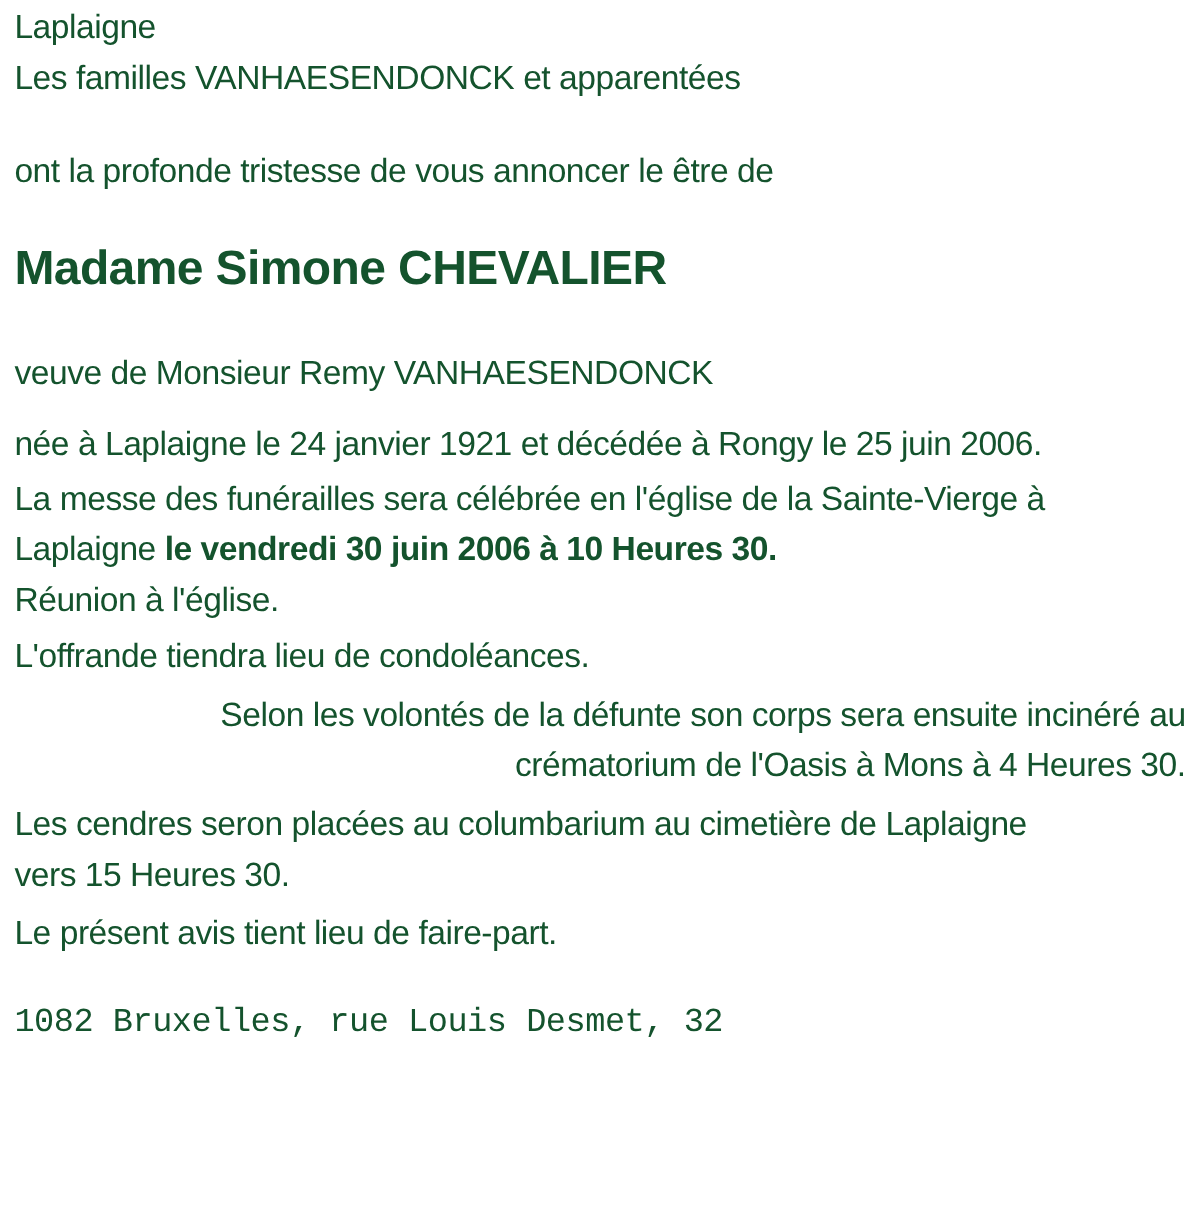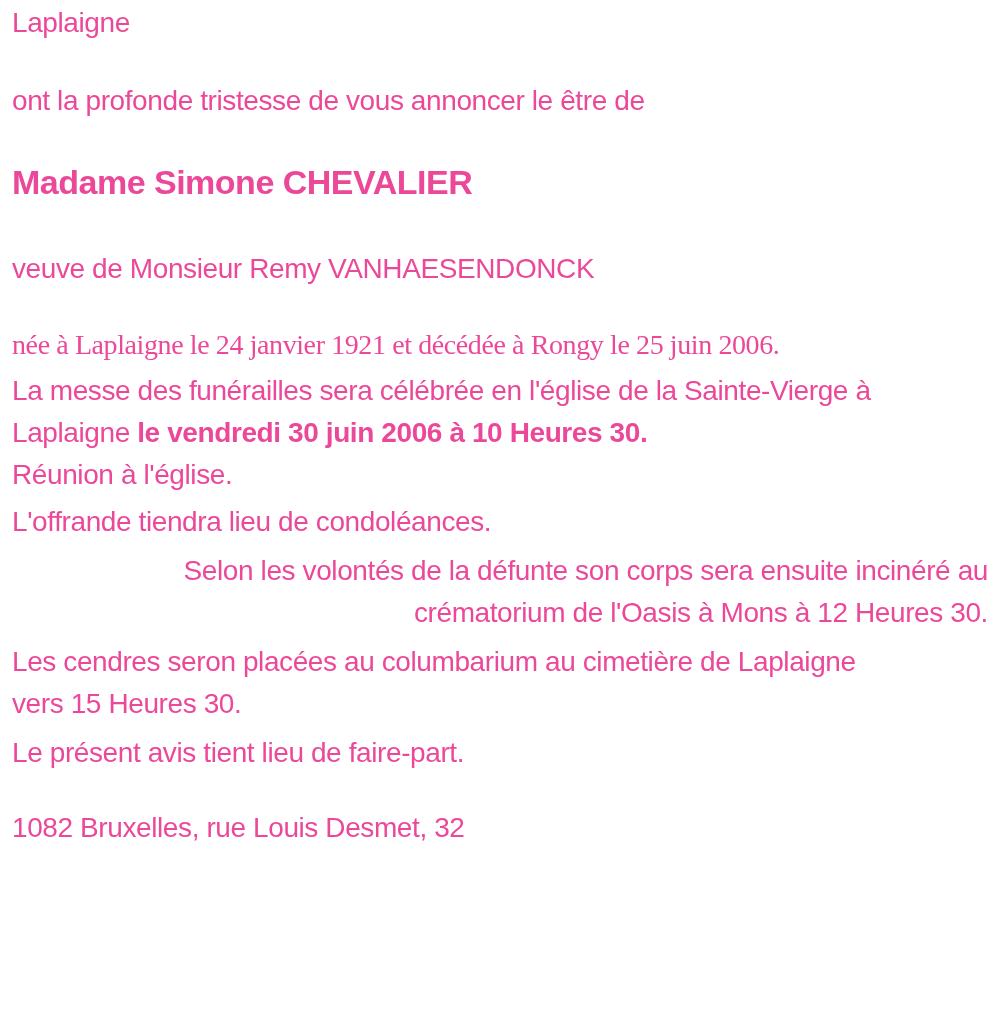--- a/index.html
+++ b/index.html
@@ -13,53 +13,54 @@
     overflow: hidden;
   }
   .doc {
     box-sizing: border-box;
     width: 1000px;
     height: 1014px;
     padding: 2px 12px 0 12px;
     font-family: "Liberation Sans", "DejaVu Sans", sans-serif;
     font-size: 28px;
     line-height: 42px;
-    color: #ec4899;
+    color: #14532d;
     letter-spacing: -0.4px;
   }
   .line {
     white-space: nowrap;
   }
   .doc-title {
-    font-size: 34px;
+    font-size: 40px;
     line-height: 52px;
     font-weight: 700;
     letter-spacing: -0.5px;
     margin-top: 34px;
   }
   .mt-announce   { margin-top: 36px; }
   .mt-widow      { margin-top: 40px; }
-  .mt-birth      { margin-top: 34px; font-family: Liberation Serif, serif; }
+  .mt-birth      { margin-top: 17px; }
   .mt-mass       { margin-top: 4px; }
   .mt-reunion    { margin-top: 0; }
   .mt-offering   { margin-top: 5px; }
   .mt-cremation  { margin-top: 7px; text-align: right; }
   .mt-columb     { margin-top: 7px; }
   .mt-visit      { margin-top: 3px; }
   .mt-notice     { margin-top: 7px; }
-  .mt-address    { margin-top: 33px; }
+  .mt-address    { margin-top: 33px; font-family: Liberation Mono, monospace; }
   .bold { font-weight: 700; }
 </style>
 </head>
 <body>
 
 <div class="doc">
 
   <div>
     <div class="line">Laplaigne</div>
+    <div class="line">Les familles VANHAESENDONCK et apparentées</div>
   </div>
 
   <div class="line mt-announce">ont la profonde tristesse de vous annoncer le être de</div>
 
   <div class="line doc-title">Madame Simone CHEVALIER</div>
 
   <div class="line mt-widow">veuve de Monsieur Remy VANHAESENDONCK</div>
 
   <div class="line mt-birth">née à Laplaigne le 24 janvier 1921 et décédée à Rongy le 25 juin 2006.</div>
 
@@ -67,21 +68,21 @@
     <div class="line">La messe des funérailles sera célébrée en l'église de la Sainte-Vierge à</div>
     <div class="line"><span>Laplaigne </span><span class="bold">le vendredi 30 juin 2006 à 10 Heures 30.</span></div>
   </div>
 
   <div class="line mt-reunion">Réunion à l'église.</div>
 
   <div class="line mt-offering">L'offrande tiendra lieu de condoléances.</div>
 
   <div class="mt-cremation">
     <div class="line">Selon les volontés de la défunte son corps sera ensuite incinéré au</div>
-    <div class="line">crématorium de l'Oasis à Mons à 12 Heures 30.</div>
+    <div class="line">crématorium de l'Oasis à Mons à 4 Heures 30.</div>
   </div>
 
   <div class="mt-columb">
     <div class="line">Les cendres seron placées au columbarium au cimetière de Laplaigne</div>
     <div class="line">vers 15 Heures 30.</div>
   </div>
 
 
   <div class="line mt-notice">Le présent avis tient lieu de faire-part.</div>
 

